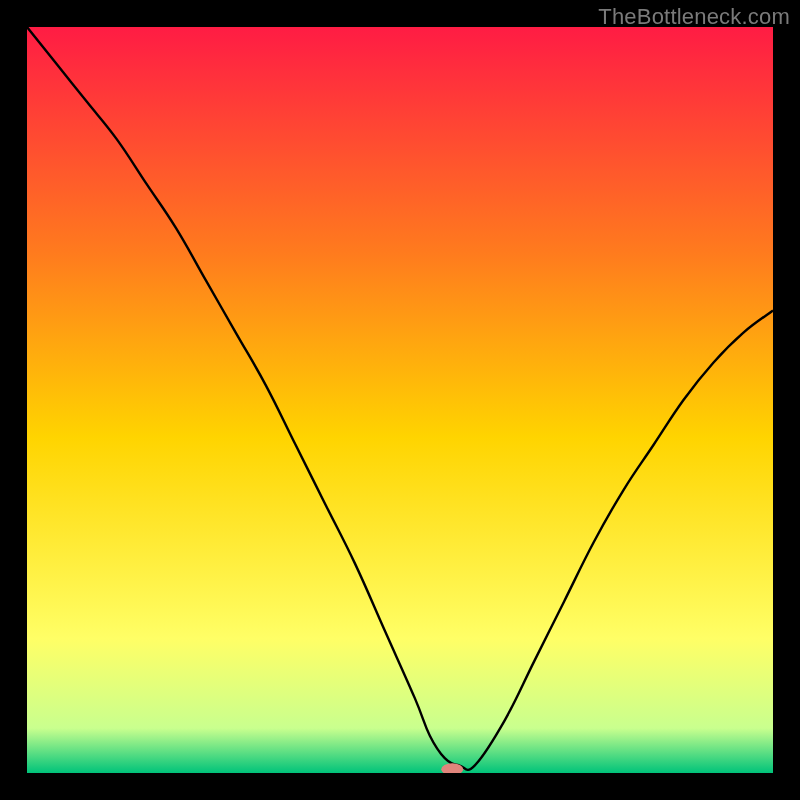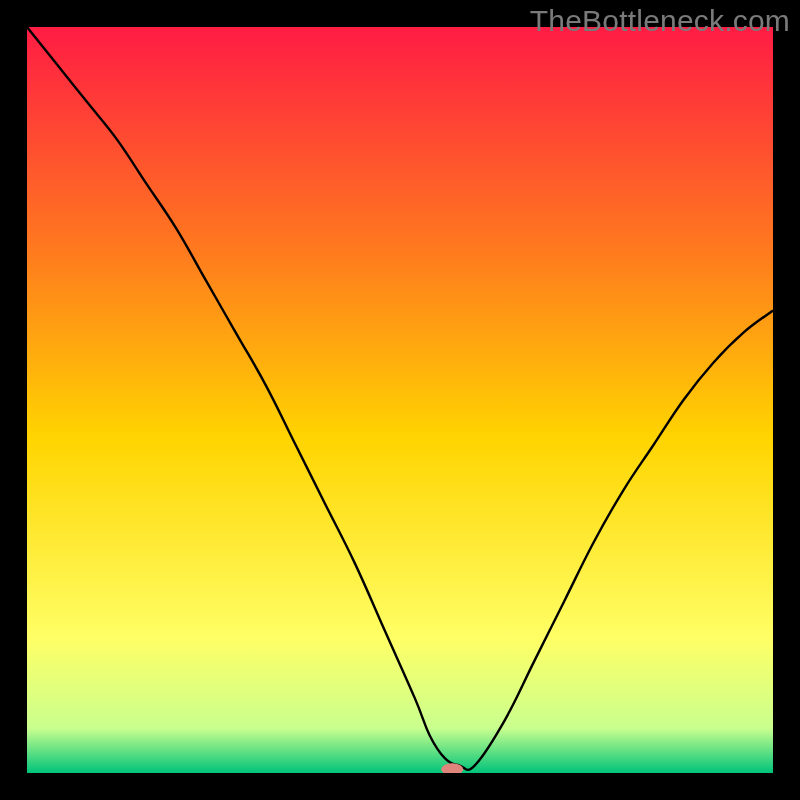--- a/index.html
+++ b/index.html
@@ -17,21 +17,21 @@
     top: 0;
     width: 800px;
     height: 800px;
     background: #000;
   }
   .watermark {
     position: absolute;
     top: 4px;
     right: 10px;
     color: #7a7a7a;
-    font-size: 30px;
+    font-size: 22px;
     font-weight: 400;
     letter-spacing: 0.2px;
     z-index: 20;
   }
   .plot {
     position: absolute;
     left: 27px;
     top: 27px;
     width: 746px;
     height: 746px;

